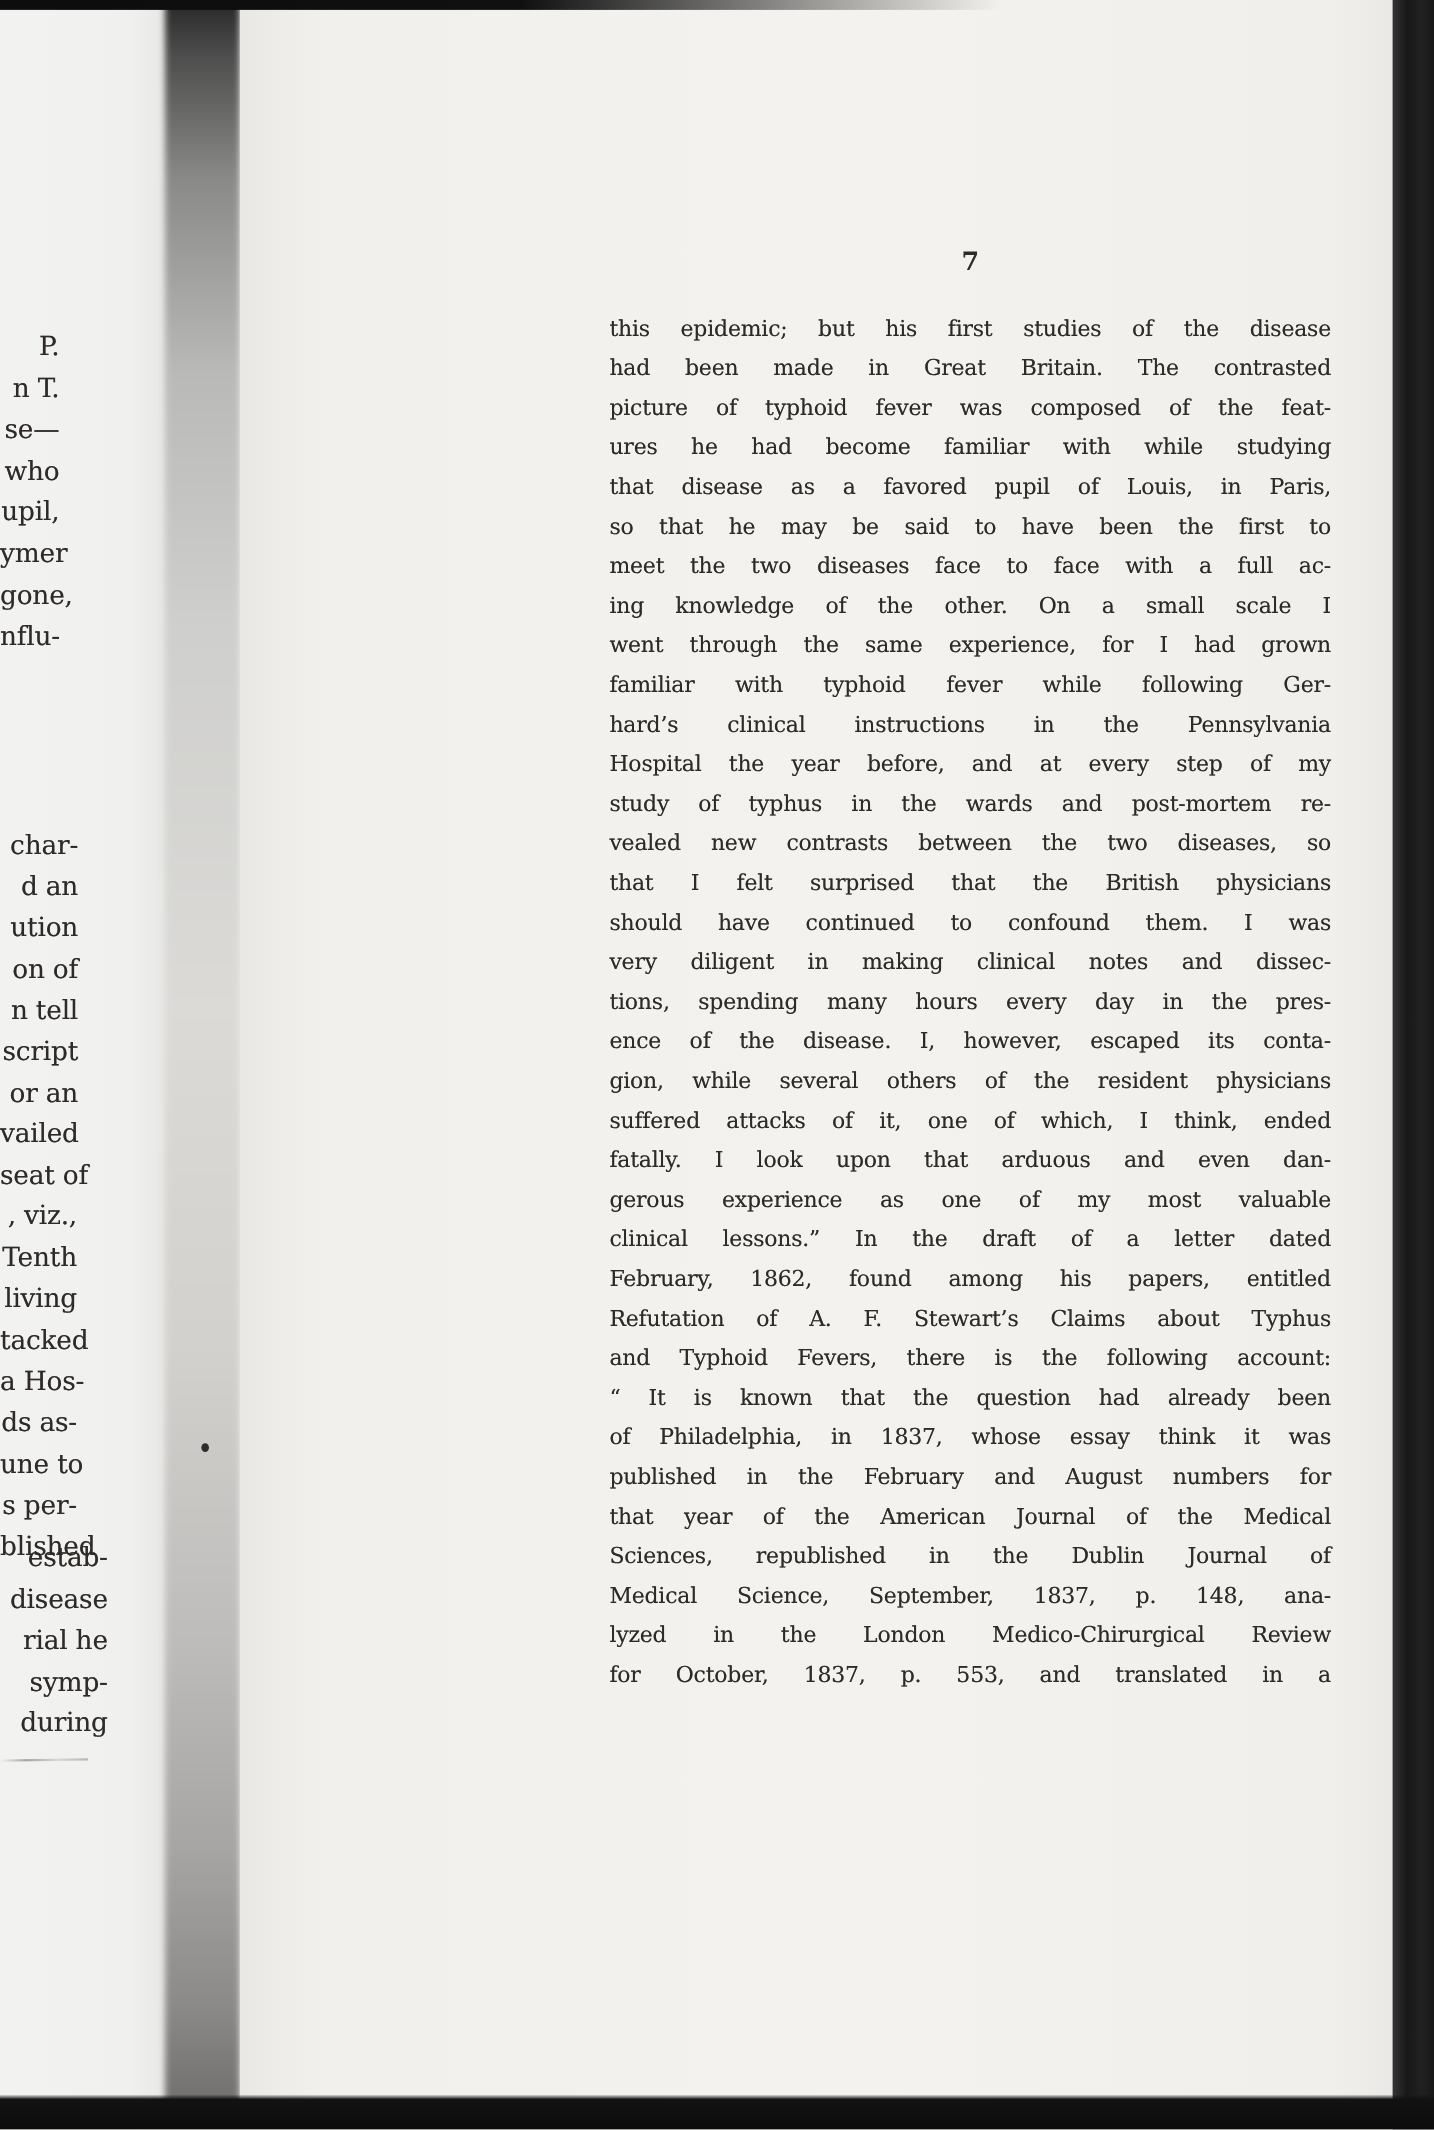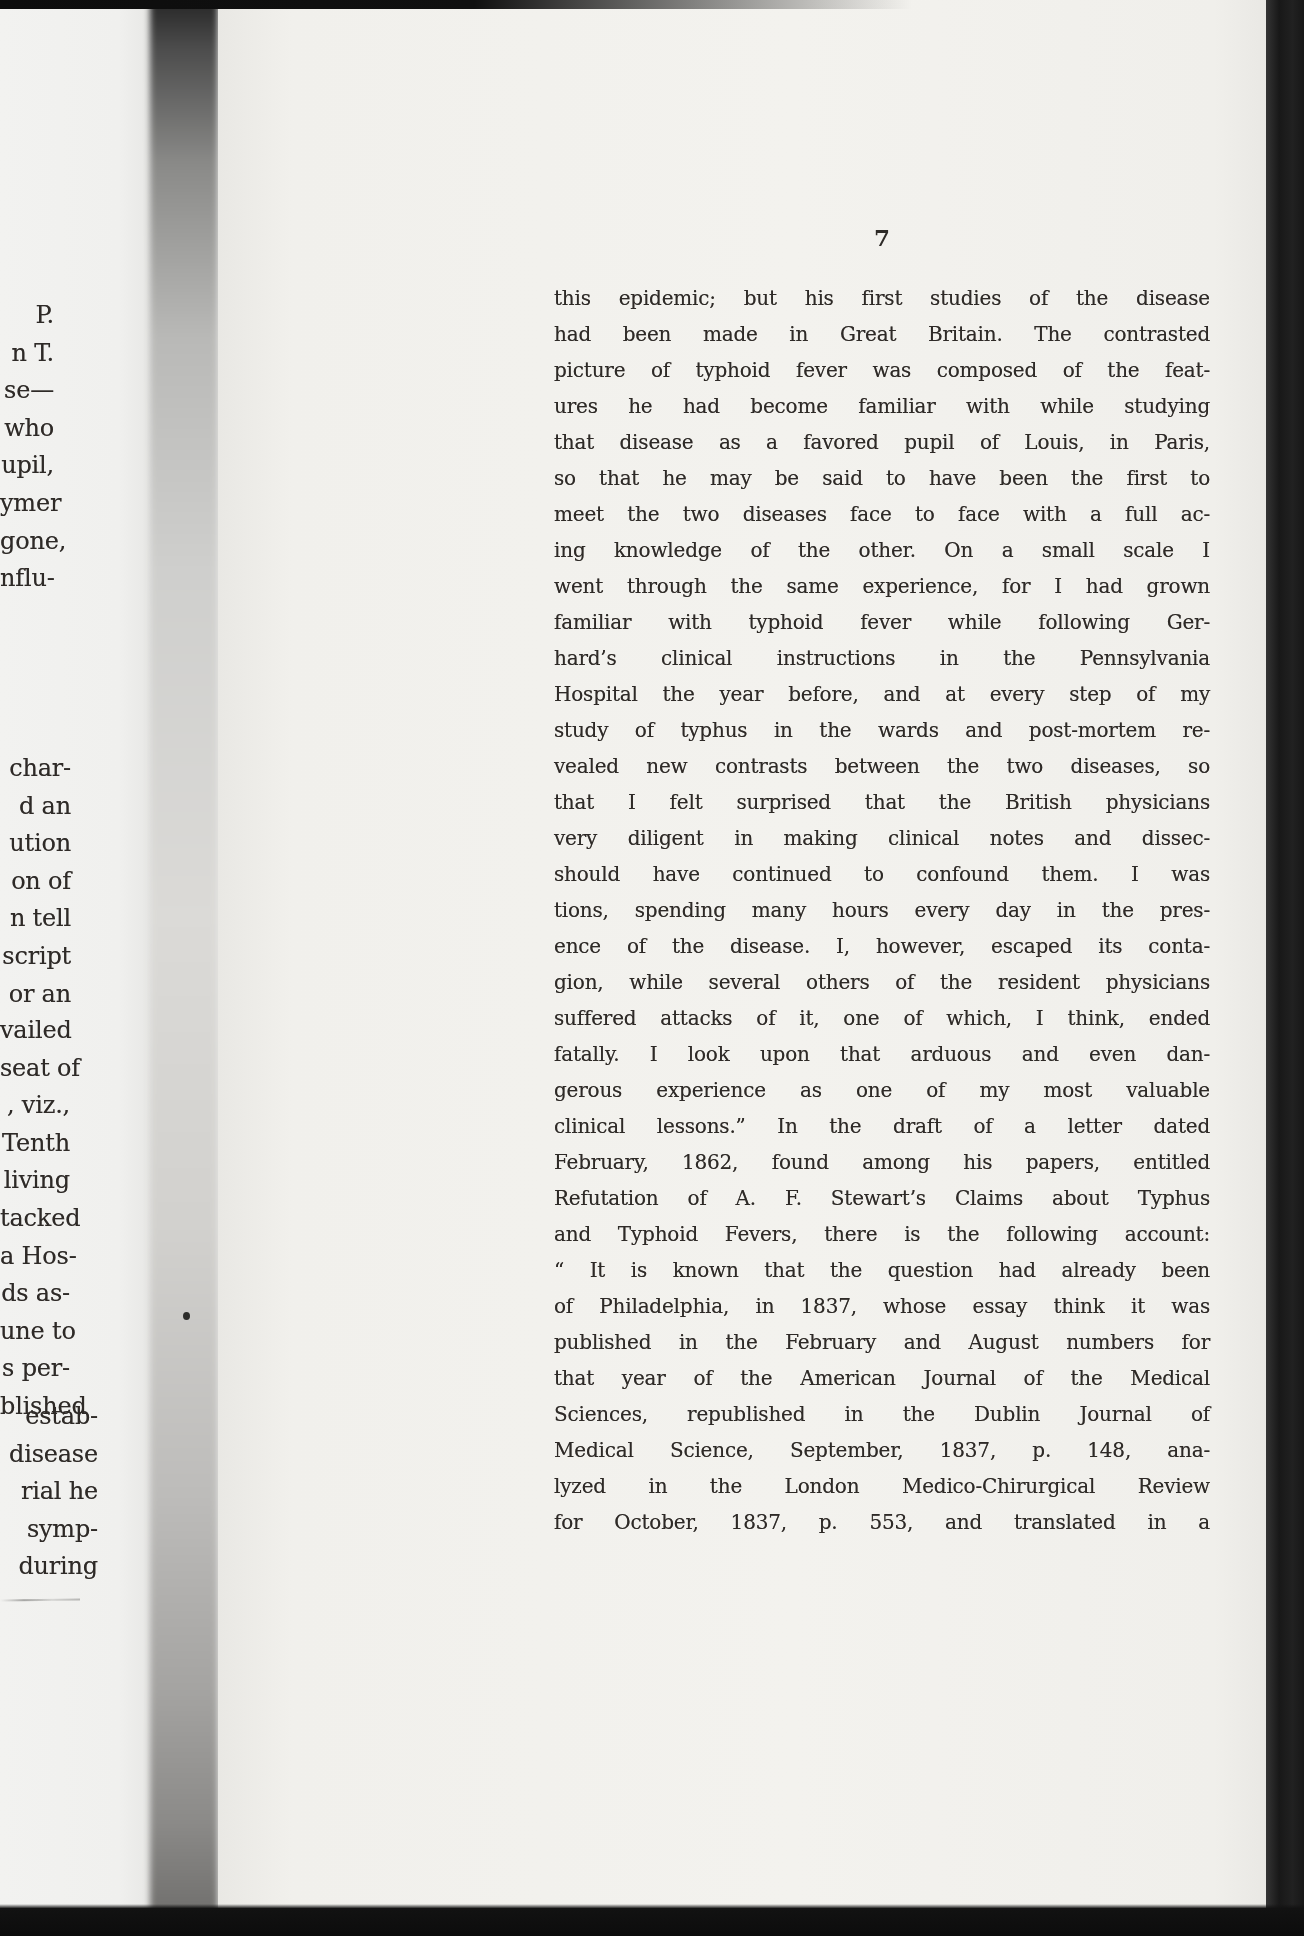--- a/index.html
+++ b/index.html
@@ -144,22 +144,22 @@
         <div class="tline"><span>so that he may be said to have been the first to</span></div>
         <div class="tline"><span>meet the two diseases face to face with a full ac-</span></div>
         <div class="tline"><span>ing knowledge of the other.  On a small scale I</span></div>
         <div class="tline"><span>went through the same experience, for I had grown</span></div>
         <div class="tline"><span>familiar with typhoid fever while following Ger-</span></div>
         <div class="tline"><span>hard’s clinical instructions in the Pennsylvania</span></div>
         <div class="tline"><span>Hospital the year before, and at every step of my</span></div>
         <div class="tline"><span>study of typhus in the wards and post-mortem re-</span></div>
         <div class="tline"><span>vealed new contrasts between the two diseases, so</span></div>
         <div class="tline"><span>that I felt surprised that the British physicians</span></div>
+        <div class="tline"><span>should have continued to confound them.  I was</span></div>
         <div class="tline"><span>very diligent in making clinical notes and dissec-</span></div>
-        <div class="tline"><span>should have continued to confound them.  I was</span></div>
         <div class="tline"><span>tions, spending many hours every day in the pres-</span></div>
         <div class="tline"><span>ence of the disease.  I, however, escaped its conta-</span></div>
         <div class="tline"><span>gion, while several others of the resident physicians</span></div>
         <div class="tline"><span>suffered attacks of it, one of which, I think, ended</span></div>
         <div class="tline"><span>fatally.  I look upon that arduous and even dan-</span></div>
         <div class="tline"><span>gerous experience as one of my most valuable</span></div>
         <div class="tline"><span>clinical lessons.”  In the draft of a letter dated</span></div>
         <div class="tline"><span>February, 1862, found among his papers, entitled</span></div>
         <div class="tline"><span class="it">Refutation of A. F. Stewart’s Claims about Typhus</span></div>
         <div class="tline"><span class="it">and Typhoid Fevers,</span><span> there is the following account:</span></div>

